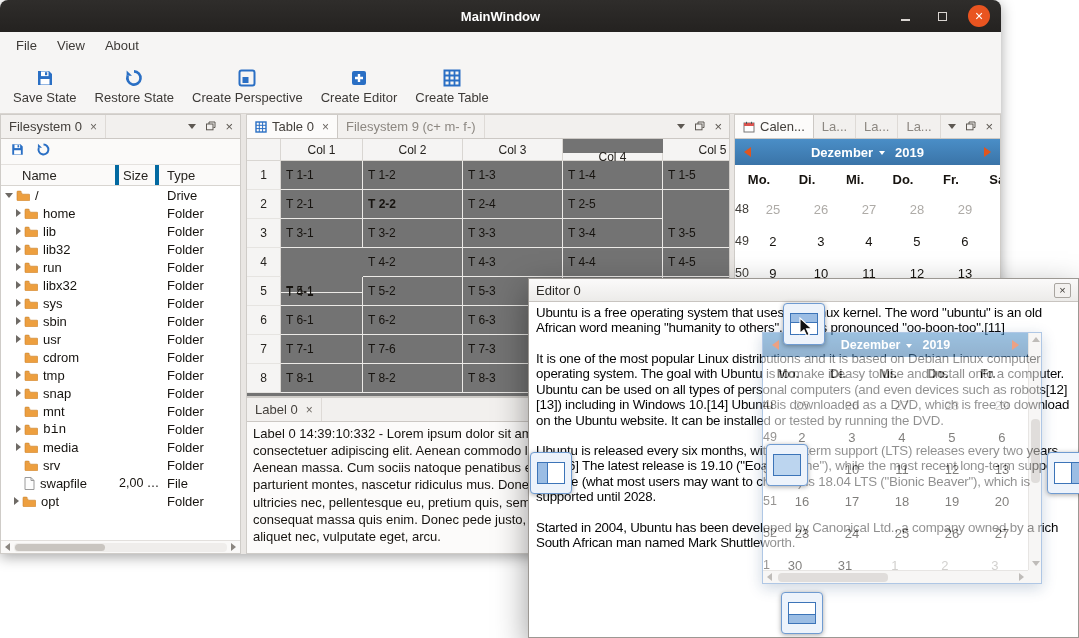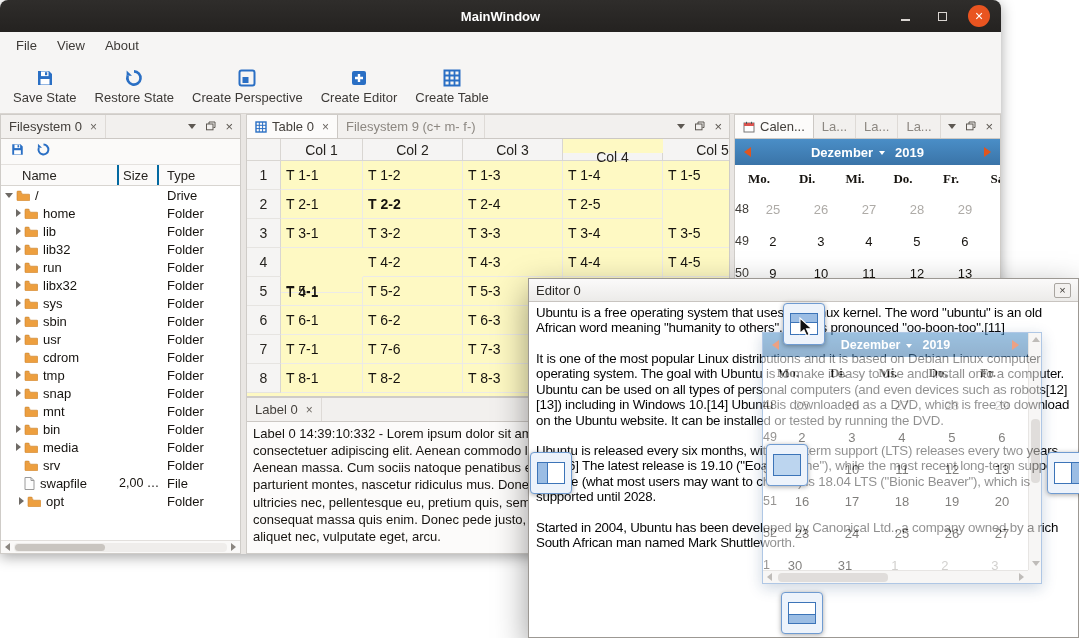--- a/index.html
+++ b/index.html
@@ -51,21 +51,21 @@
   .chev { width:0; height:0; border-left:4px solid transparent; border-right:4px solid transparent;
     border-top:5px solid #5d5852; }
   .tb-x { font-size:13px; color:#5d5852; line-height:1; }
   .tab-icon { display:flex; }
 
   
   .fs-toolbar { height:26px; min-height:26px; display:flex; align-items:center; gap:11px; padding:0 9px;
     background:#fbfaf9; border-bottom:1px solid #e5e2df; }
   .fs-header { display:flex; height:21px; min-height:21px; align-items:stretch; background:#fbfaf9;
     border-bottom:1px solid #d8d5d1; font-size:13px; color:#26231f; }
-  .fs-h { padding-left:4px; border-right:2px solid #0369a1; display:flex; align-items:center; }
+  .fs-h { padding-left:4px; border-right:4px solid #0369a1; display:flex; align-items:center; }
   .fs-h.c0 { width:118px; padding-left:21px; }
   .fs-h.c1 { width:40px; }
   .fs-h.c2 { flex:1; padding-left:8px; border-right:none; }
   .fs-rows { flex:1; overflow:hidden; background:#fff; }
   .fs-row { display:flex; height:18px; align-items:center; font-size:13px; }
   .fs-name { width:118px; display:flex; align-items:center; overflow:hidden; white-space:nowrap; }
   .tri { flex:none; margin-right:3px; }
   .tri.right { width:0; height:0; border-top:4px solid transparent; border-bottom:4px solid transparent;
     border-left:5px solid #6e6a65; }
   .tri.down { width:0; height:0; border-left:4px solid transparent; border-right:4px solid transparent;
@@ -76,21 +76,21 @@
   .fs-type { flex:1; padding-left:8px; }
   .fs-hscroll { height:13px; min-height:13px; background:#faf9f8; border-top:1px solid #e2dfdc;
     display:flex; align-items:center; }
   .sb-arrow { width:0; height:0; margin:0 4px; border-top:4px solid transparent; border-bottom:4px solid transparent; }
   .sb-arrow.left { border-right:5px solid #8b8680; }
   .sb-arrow.right { border-left:5px solid #8b8680; }
   .sb-track { flex:1; height:9px; background:#efedeb; border-radius:4px; position:relative; }
   .sb-handle { position:absolute; left:1px; top:1px; height:7px; width:90px; background:#c9c5c0; border-radius:4px; }
 
   
-  .tbl { flex:1; overflow:hidden; background:#fef9c3; font-size:14px; }
+  .tbl { flex:1; overflow:hidden; background:#737373; font-size:12px; }
   .tbl-head { display:flex; height:22px; }
   .th { background:#f5f4f3; border-right:1px solid #d9d6d2; border-bottom:1px solid #d9d6d2;
     display:flex; align-items:center; justify-content:center; color:#26231f; flex:none; }
   .th.corner { width:34px; }
   .tr { display:flex; height:29px; }
   .rh { width:34px; flex:none; background:#f5f4f3; border-right:1px solid #d9d6d2;
     border-bottom:1px solid #e6e4e1; display:flex; align-items:center; justify-content:center; color:#26231f; }
   .td { border-right:1px solid #eceae7; border-bottom:1px solid #eceae7; display:flex; align-items:center;
     padding-left:5px; flex:none; }
 
@@ -103,21 +103,21 @@
   .cal-nav { height:26px; background:linear-gradient(#4a8ec7,var(--calendar_header,#3a74a8));
     display:flex; align-items:center; justify-content:center; gap:6px; color:#fff; font-weight:700;
     font-size:13px; position:relative; }
   .cal-arrow { position:absolute; width:0; height:0; border-top:5px solid transparent; border-bottom:5px solid transparent; }
   .cal-arrow.prev { left:9px;  border-right:7px solid var(--nav_arrow_orange,#e0551e); }
   .cal-arrow.next { right:9px; border-left:7px solid var(--nav_arrow_orange,#e0551e); }
   .cal-mdown { width:0; height:0; border-left:3.5px solid transparent; border-right:3.5px solid transparent;
     border-top:4px solid #fff; margin:2px 4px 0 0; }
   .cal-row { display:flex; }
   .cal-wk,.cal-day { display:flex; align-items:center; justify-content:center; }
-  .cal-head .cal-day { font-weight:700; color:#16130f;font-family:Liberation Serif, serif; }
+  .cal-head .cal-day { font-weight:700; color:#16130f; }
   .cal-wk { color:#3f3c38; font-size:12.5px; }
   .cal-day { font-size:13px; color:#16130f; }
   .cal-day.muted { color:#aeaba7; }
   .cal-main .cal-row { height:32px; }
   .cal-main .cal-head { height:28px; }
   .cal-main .cal-wk { width:45px; }
   .cal-main .cal-day { width:48px; flex:none; }
 
   
   .editor-win { position:absolute; left:528px; top:278px; width:551px; height:360px; background:#fff;
@@ -451,21 +451,21 @@
                     <path d="M1 2.5 h4.2 l1.3 1.7 H13 a.8 .8 0 0 1 .8 .8 v4.8 a1 1 0 0 1 -1 1 H2 a1 1 0 0 1 -1 -1 z" fill="#ed9f3f" stroke="#c9812b" stroke-width=".6"></path>
                     <path d="M1 2.5 v-.6 a.8 .8 0 0 1 .8 -.8 h2.9 l1 1.2" fill="#ed9f3f" stroke="#c9812b" stroke-width=".6"></path>
                   </svg>
                 </span>
                 <span class="nm">mnt</span>
               </span>
               <span class="fs-size"></span>
               <span class="fs-type">Folder</span>
             </div>
             <div class="fs-row">
-              <span class="fs-name" style="padding-left: 15px;">
+              <span class="fs-name" style="padding-left: 15px; font-family: Liberation Mono, monospace;">
                 <span class="tri right"></span>
                 <span class="fi">
                   <svg width="14" height="11">
                     <path d="M1 2.5 h4.2 l1.3 1.7 H13 a.8 .8 0 0 1 .8 .8 v4.8 a1 1 0 0 1 -1 1 H2 a1 1 0 0 1 -1 -1 z" fill="#ed9f3f" stroke="#c9812b" stroke-width=".6"></path>
                     <path d="M1 2.5 v-.6 a.8 .8 0 0 1 .8 -.8 h2.9 l1 1.2" fill="#ed9f3f" stroke="#c9812b" stroke-width=".6"></path>
                   </svg>
                 </span>
                 <span class="nm">bin</span>
               </span>
               <span class="fs-size"></span>
@@ -507,21 +507,21 @@
                     <path d="M1 .5h6l3 3v9H1z" fill="#fdfdfd" stroke="#9a9a9a"></path>
                     <path d="M7 .5v3h3" fill="none" stroke="#9a9a9a"></path>
                   </svg>
                 </span>
                 <span class="nm">swapfile</span>
               </span>
               <span class="fs-size">2,00 …</span>
               <span class="fs-type">File</span>
             </div>
             <div class="fs-row">
-              <span class="fs-name" style="padding-left: 18px;">
+              <span class="fs-name" style="padding-left: 13px;">
                 <span class="tri right"></span>
                 <span class="fi">
                   <svg width="14" height="11">
                     <path d="M1 2.5 h4.2 l1.3 1.7 H13 a.8 .8 0 0 1 .8 .8 v4.8 a1 1 0 0 1 -1 1 H2 a1 1 0 0 1 -1 -1 z" fill="#ed9f3f" stroke="#c9812b" stroke-width=".6"></path>
                     <path d="M1 2.5 v-.6 a.8 .8 0 0 1 .8 -.8 h2.9 l1 1.2" fill="#ed9f3f" stroke="#c9812b" stroke-width=".6"></path>
                   </svg>
                 </span>
                 <span class="nm">opt</span>
               </span>
               <span class="fs-size"></span>

